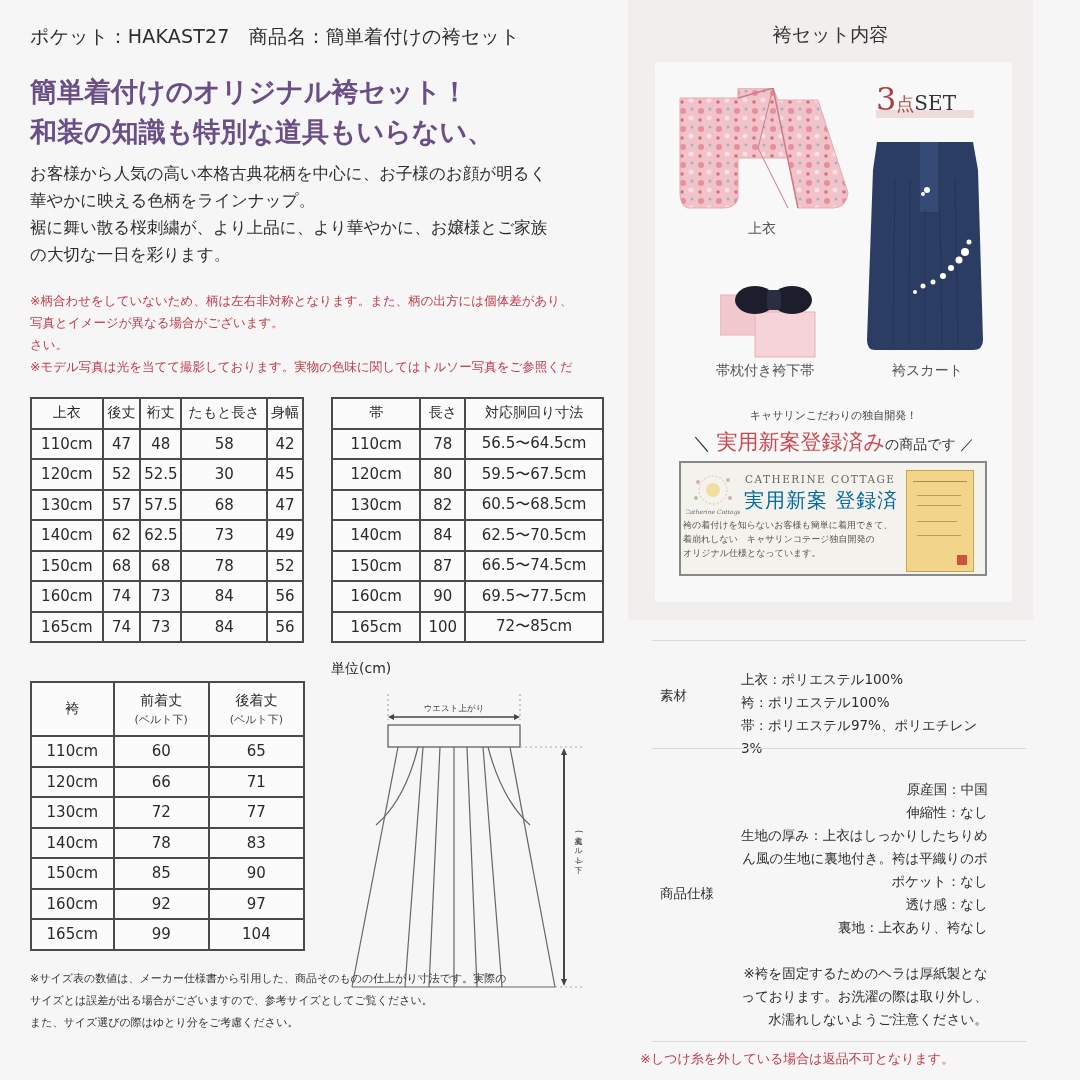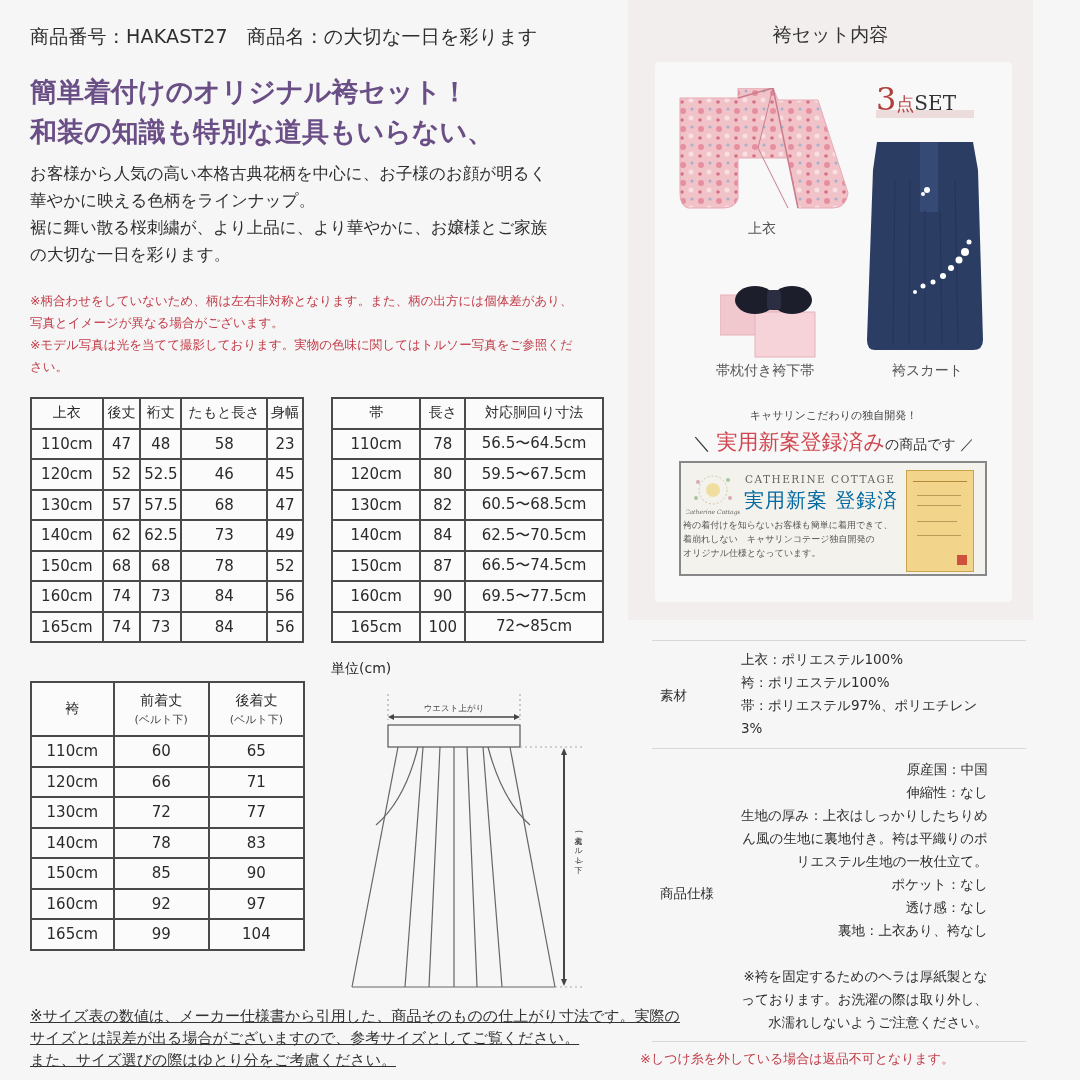--- a/index.html
+++ b/index.html
@@ -20,21 +20,21 @@
   
   table.size { border-collapse: collapse; background: #fbfbfb; }
   table.size td, table.size th {
     border: 2px solid #4a4a4a; text-align: center; font-weight: normal;
     font-size: 15px; color: #2a2a2a; padding: 0; height: 28.5px;
   }
   table.size th { font-size: 14px; }
   .unit-label { left: 331px; top: 660px; font-size: 14px; color: #2a2a2a; }
   .hdr-sub { display: block; font-size: 11px; color: #444; margin-top: 2px; }
 
-  .footnote { left: 30px; top: 1005px; font-size: 15px; line-height: 22px; color: #333; white-space: nowrap; text-decoration: underline; }
+  .footnote { left: 30px; top: 968px; font-size: 11px; line-height: 22px; color: #333; white-space: nowrap; }
 
   
   .panel { left: 628px; top: 0; width: 405px; height: 620px; background: #f3eeee; }
   .panel-title { left: 628px; top: 22px; width: 405px; text-align: center; font-family: "DejaVu Serif", "Liberation Serif", serif; font-size: 19px; color: #333; }
   .card { left: 655px; top: 62px; width: 357px; height: 540px; background: #f8f8f8; border-radius: 4px; }
   .set-badge { left: 876px; top: 80px; font-family: "DejaVu Serif", "Liberation Serif", serif; color: #333; white-space: nowrap; }
   .set-badge .num { font-size: 32px; color: #b0403e; }
   .set-badge .ten { font-size: 18px; color: #b0403e; }
   .set-badge .set { font-size: 20px; color: #333; }
   .set-underline { left: 876px; top: 110px; width: 98px; height: 8px; background: #ecdcdc; }
@@ -46,45 +46,45 @@
   .promo-main .small { font-size: 14px; }
   .cert-box { left: 679px; top: 461px; width: 308px; height: 115px; background: #f4f2ec; border: 2px solid #888; box-sizing: border-box; }
   .cert-brand { left: 745px; top: 473px; font-family: "DejaVu Serif", "Liberation Serif", serif; font-size: 10.5px; letter-spacing: 1.5px; color: #666; }
   .cert-title { left: 744px; top: 487px; font-size: 20px; color: #0369a1; letter-spacing: 1px; }
   .cert-desc { left: 683px; top: 518px; font-size: 9px; line-height: 14px; color: #555; white-space: nowrap; }
   .cert-doc { left: 906px; top: 470px; width: 66px; height: 100px; background: #f2d58a; border: 1px solid #c8a54a; }
 
   
   .spec-line { height: 1px; background: #d8d8d8; left: 652px; width: 374px; }
   .spec-label { font-size: 13.5px; color: #2e2e2e; left: 660px; }
-  .spec-val { font-size: 13.5px; line-height: 23px; color: #2e2e2e; left: 741px; white-space: nowrap; }
+  .spec-val { font-size: 13.5px; line-height: 23px; color: #2e2e2e; left: 741px; white-space: nowrap; margin-top: 20px; }
   .return-note { left: 640px; top: 1050px; width: 420px; text-align: left; font-size: 13px; color: #c03a47; }
 </style>
 </head>
 <body>
 
-<div class="abs product-id">商品番号：HAKAST27　商品名：の大切な一日を彩ります</div>
+<div class="abs product-id">ポケット：HAKAST27　商品名：簡単着付けの袴セット</div>
 
 <div class="abs headline">
   <div>簡単着付けのオリジナル袴セット！</div>
   <div>和装の知識も特別な道具もいらない、</div>
 </div>
 
 <div class="abs intro">
   <div>お客様から人気の高い本格古典花柄を中心に、お子様のお顔が明るく</div>
   <div>華やかに映える色柄をラインナップ。</div>
   <div>裾に舞い散る桜刺繍が、より上品に、より華やかに、お嬢様とご家族</div>
   <div>の大切な一日を彩ります。</div>
 </div>
 
 <div class="abs notes-red">
   <div>※柄合わせをしていないため、柄は左右非対称となります。また、柄の出方には個体差があり、</div>
   <div>写真とイメージが異なる場合がございます。</div>
+  <div>さい。</div>
   <div>※モデル写真は光を当てて撮影しております。実物の色味に関してはトルソー写真をご参照くだ</div>
-  <div>さい。</div>
 </div>
 
 <table class="abs size" id="tbl-top" style="left:30px; top:397px; width:274px;">
   <colgroup>
       <col style="width:72px">
       <col style="width:38px">
       <col style="width:41px">
       <col style="width:87px">
       <col style="width:36px">
     </colgroup>
@@ -96,27 +96,27 @@
       <th>たもと長さ</th>
       <th>身幅</th>
     </tr>
   </thead>
   <tbody>
       <tr>
         <td>110cm</td>
         <td>47</td>
         <td>48</td>
         <td>58</td>
-        <td>23</td>
+        <td>42</td>
       </tr>
       <tr>
         <td>120cm</td>
         <td>52</td>
         <td>52.5</td>
-        <td>46</td>
+        <td>30</td>
         <td>45</td>
       </tr>
       <tr>
         <td>130cm</td>
         <td>57</td>
         <td>57.5</td>
         <td>68</td>
         <td>47</td>
       </tr>
       <tr>
@@ -387,21 +387,20 @@
   <div>帯：ポリエステル97%、ポリエチレン</div>
   <div>3%</div>
 </div>
 <div class="abs spec-line" style="top:748px;"></div>
 <div class="abs spec-label" style="top:885px;">商品仕様</div>
 <div class="abs spec-val" style="top:758px;text-align:right;">
   <div>原産国：中国</div>
   <div>伸縮性：なし</div>
   <div>生地の厚み：上衣はしっかりしたちりめ</div>
   <div>ん風の生地に裏地付き。袴は平織りのポ</div>
-  <div>リエステル生地の一枚仕立て。</div>
   <div>ポケット：なし</div>
   <div>透け感：なし</div>
   <div>裏地：上衣あり、袴なし</div>
   <div style="height:23px"></div>
   <div>※袴を固定するためのヘラは厚紙製とな</div>
   <div>っております。お洗濯の際は取り外し、</div>
   <div>水濡れしないようご注意ください。</div>
 </div>
 <div class="abs spec-line" style="top:1041px;"></div>
 <div class="abs return-note">※しつけ糸を外している場合は返品不可となります。</div>

